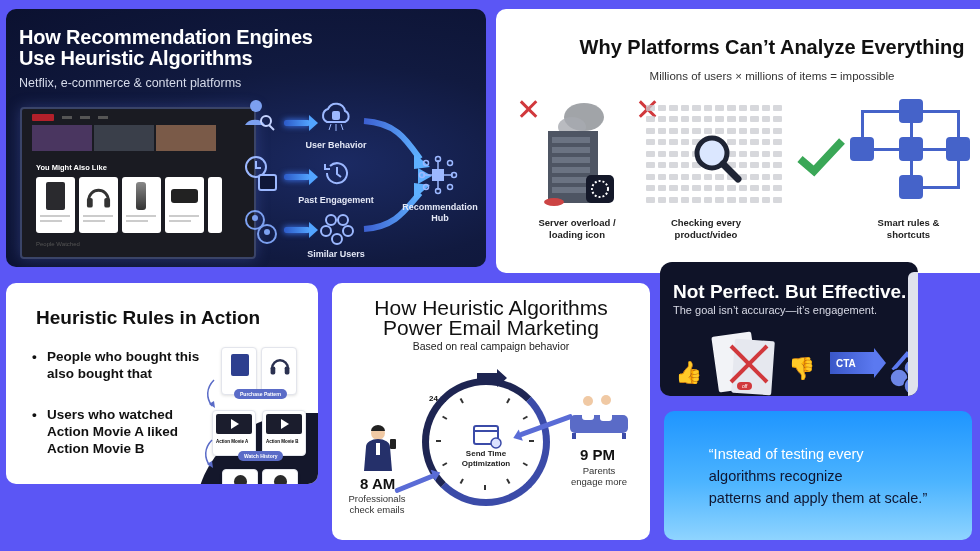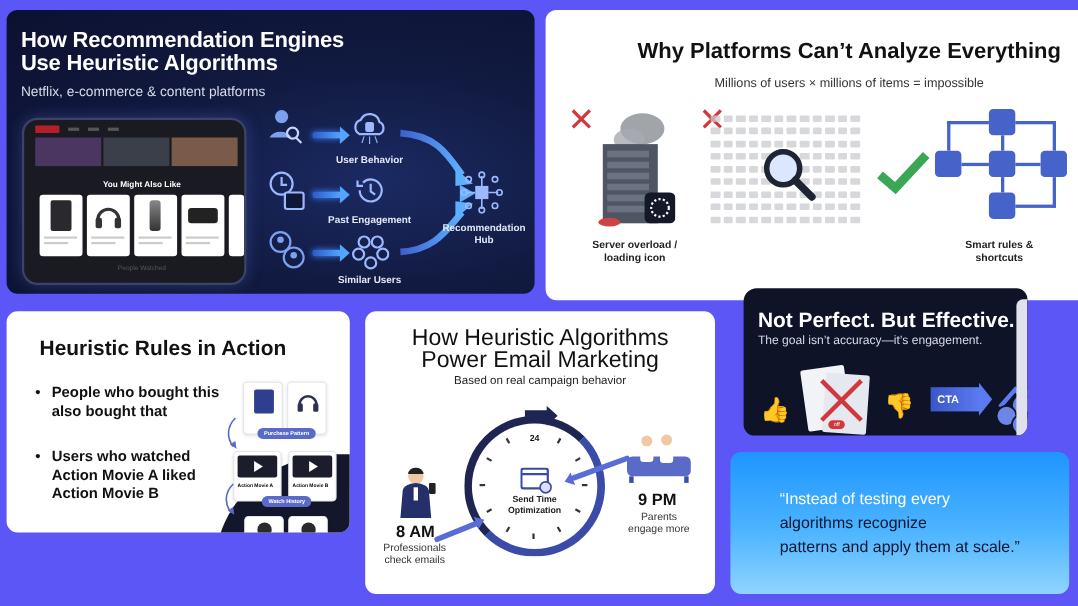--- a/index.html
+++ b/index.html
@@ -15,23 +15,23 @@
   #card1 {
     left: 6px; top: 9px; width: 480px; height: 258px;
     background: radial-gradient(ellipse at 70% 60%, #1b2a63 0%, #111a40 45%, #0b1130 100%);
   }
   #card1 .title {
     position: absolute; left: 13px; top: 18px; color: #fff;
     font-weight: 700; font-size: 20px; line-height: 21px; letter-spacing: -0.2px;
   }
   #card1 .subtitle { position: absolute; left: 13px; top: 67px; color: #d6dbea; font-size: 12.5px; }
   .tv {
-    position: absolute; left: 14px; top: 98px; width: 204px; height: 152px;
-    background: #1a1b22; border-radius: 14px; border: 2px solid #3a4468;
-    box-shadow: 0 0 14px rgba(90,110,200,0.35); overflow: hidden; text-align: center;
+    position: absolute; left: 14px; top: 98px; width: 236px; height: 152px;
+    background: #1a1b22; border-radius: 4px; border: 2px solid #3a4468;
+    box-shadow: 0 0 14px rgba(90,110,200,0.35); overflow: hidden;
   }
   .tv .nav { height: 16px; display: flex; align-items: center; padding: 0 10px; gap: 8px; }
   .tv .logo { width: 22px; height: 7px; background: #b3202a; border-radius: 1px; }
   .tv .navdot { width: 10px; height: 3px; background: #555; }
   .tv .hero { display: flex; height: 26px; gap: 2px; margin: 0 0 0 10px; }
   .tv .hero div { width: 60px; }
   .tv .sec { color: #fff; font-size: 7.5px; font-weight: 700; padding: 12px 0 0 14px; }
   .tv .row { display: flex; gap: 4px; padding: 5px 0 0 14px; }
   .tv .prod { width: 39px; height: 56px; background: #fff; border-radius: 3px; position: relative; }
   .tv .prod .img { position: absolute; left: 6px; top: 5px; width: 27px; height: 28px; }
@@ -64,30 +64,30 @@
   .mini { position: absolute; background: #fff; border: 1px solid #e3e5ec; border-radius: 4px; box-shadow: 0 1px 3px rgba(0,0,0,0.12); }
   .pill { position: absolute; background: #5a6bc7; color: #fff; font-size: 5px; font-weight: 700; border-radius: 6px; padding: 2px 6px; white-space: nowrap; }
   .play { position: absolute; width: 36px; height: 20px; background: #1b1d2d; border-radius: 2px; }
   .play::after { content: ""; position: absolute; left: 15px; top: 5px; border-left: 8px solid #fff; border-top: 5px solid transparent; border-bottom: 5px solid transparent; }
 
   
   #card4 { left: 332px; top: 283px; width: 318px; height: 257px; background: #fff; }
   #card4 .title { position: absolute; left: 0; right: 0; top: 15px; text-align: center; font-weight: 400; font-size: 21px; line-height: 20px; color: #111; }
   #card4 .subtitle { position: absolute; left: 0; right: 0; top: 57px; text-align: center; font-size: 10.5px; color: #222; }
   .clock { position: absolute; left: 90px; top: 95px; width: 128px; height: 128px; border-radius: 50%; border: 7px solid #3b4ba8; border-top-color: #1e2552; border-left-color: #1e2552; }
-  .clock .num { position: absolute; left: 0; right: 0; top: 9px; text-align: center; font-size: 8px; font-weight: 700; color: #111; }
+  .clock .num { position: absolute; left: 0; right: 0; top: 9px; text-align: left; font-size: 8px; font-weight: 700; color: #111; }
   .clock .lbl { position: absolute; left: 0; right: 0; top: 64px; text-align: center; font-size: 8px; font-weight: 700; color: #222; line-height: 10px; }
   .tick { position: absolute; width: 2px; height: 5px; background: #333; left: 55px; top: 55px; transform-origin: 1px 1px; }
   .t-big { position: absolute; font-weight: 700; font-size: 15px; color: #111; }
   .t-small { position: absolute; font-size: 9.5px; color: #333; text-align: center; line-height: 11px; }
   .arr-in { position: absolute; height: 5px; background: #5a6cd6; border-radius: 2px; transform-origin: right center; }
   .arr-in::after { content: ""; position: absolute; right: -7px; top: -4px; border-left: 8px solid #5a6cd6; border-top: 6px solid transparent; border-bottom: 6px solid transparent; }
 
   
-  #card5 { left: 660px; top: 262px; width: 258px; height: 134px; background: #0f1328; border-top-left-radius: 12px; margin-left: 16px; }
+  #card5 { left: 660px; top: 262px; width: 258px; height: 134px; background: #0f1328; border-top-left-radius: 12px; }
   #card5 .title { position: absolute; left: 13px; top: 19px; font-weight: 700; font-size: 19px; color: #fff; }
   #card5 .subtitle { position: absolute; left: 13px; top: 42px; font-size: 11px; color: #d8dae6; }
   #card5 .edge { position: absolute; right: 0; top: 10px; width: 10px; height: 124px; background: #dfe2ec; border-top-left-radius: 6px; }
   .cta { position: absolute; left: 170px; top: 90px; width: 44px; height: 22px; background: linear-gradient(90deg,#3a57c8,#5b79f0); color: #fff; font-weight: 700; font-size: 10px; display: flex; align-items: center; padding-left: 6px; }
   .cta::after { content: ""; position: absolute; right: -12px; top: -4px; border-left: 12px solid #5b79f0; border-top: 15px solid transparent; border-bottom: 15px solid transparent; }
   .thumb { position: absolute; font-size: 22px; line-height: 1; }
 
   
   #card6 {
     left: 664px; top: 411px; width: 308px; height: 129px;
@@ -366,20 +366,24 @@
       <span></span>
       <span></span>
       <span></span>
       <span></span>
       <span></span>
   </div>
   <svg style="position:absolute;left:196px;top:124px" width="52" height="52" viewBox="0 0 52 52">
     <circle cx="20" cy="20" r="15" fill="#dbe7ff" stroke="#1e2434" stroke-width="5"></circle>
     <line x1="31" y1="31" x2="46" y2="46" stroke="#1e2434" stroke-width="7" stroke-linecap="round"></line>
   </svg>
+  <div class="c2-cap" style="left:155px;top:208px;width:110px">
+    <div>Checking every</div>
+    <div>product/video</div>
+  </div>
 
   <svg style="position:absolute;left:300px;top:128px" width="50" height="40" viewBox="0 0 50 40">
     <path d="M4 22 L18 34 L46 4" stroke="#3aa757" stroke-width="8" fill="none"></path>
   </svg>
   <div>
     <div class="flow-box" style="left:403px;top:90px"></div>
     <div class="flow-box" style="left:354px;top:128px"></div>
     <div class="flow-box" style="left:403px;top:128px"></div>
     <div class="flow-box" style="left:450px;top:128px"></div>
     <div class="flow-box" style="left:403px;top:166px"></div>

